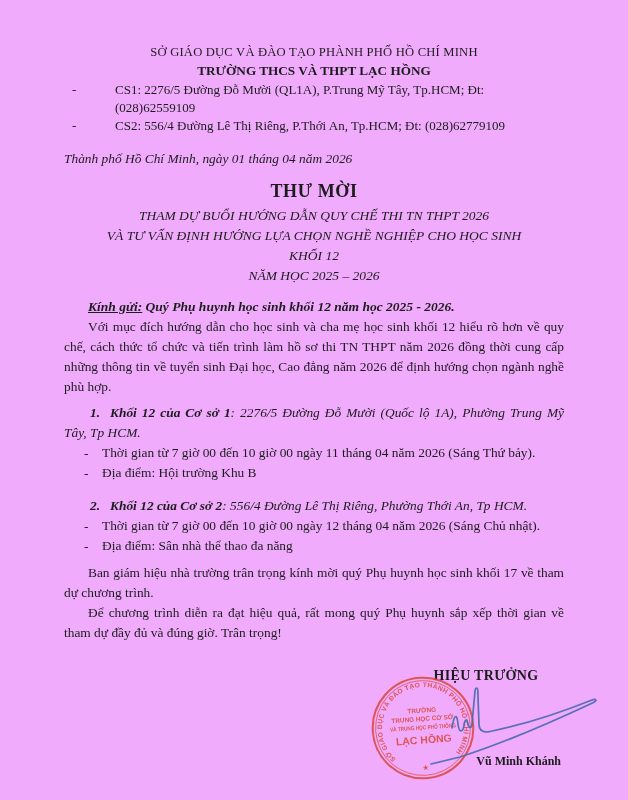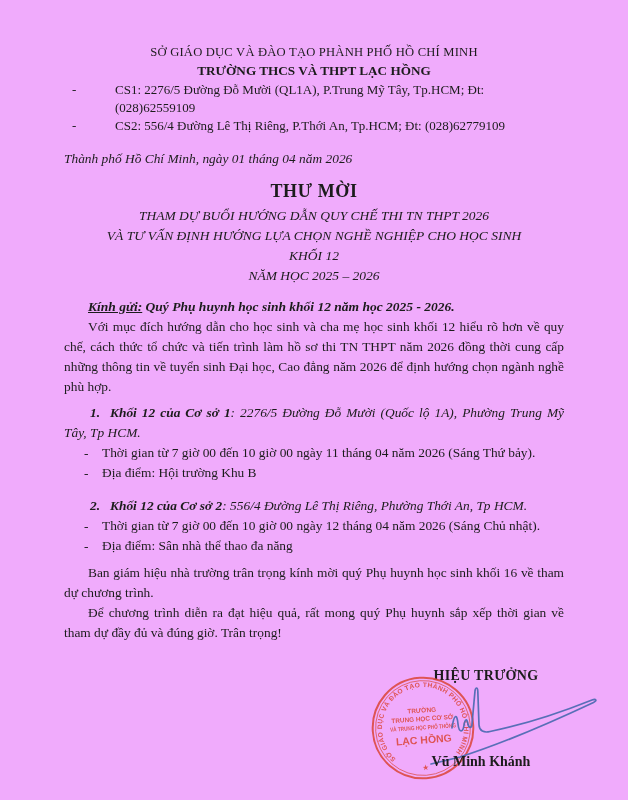--- a/index.html
+++ b/index.html
@@ -45,21 +45,21 @@
     position:absolute; top:668px; left:396px; width:180px;
     text-align:center; font-weight:bold; font-size:14px; letter-spacing:0.3px;
   }
   .stamp {
     position:absolute; top:676px; left:371px; width:104px; height:104px;
     transform:rotate(-4deg); opacity:0.9;
   }
   .sig-scribble { position:absolute; top:684px; left:427px; width:200px; height:90px; }
   .sig-name {
     position:absolute; top:754px; left:401px; width:160px;
-    text-align:center; font-weight:bold; font-size:14px;
+    text-align:right; font-weight:bold; font-size:12px;
   }
 </style>
 </head>
 <body>
 
 <div class="page">
   <div class="content">
 
     <div class="hdr-dept">SỞ GIÁO DỤC VÀ ĐÀO TẠO PHÀNH PHỐ HỒ CHÍ MINH</div>
     <div class="hdr-school">TRƯỜNG THCS VÀ THPT LẠC HỒNG</div>
@@ -108,21 +108,21 @@
     </div>
     <div class="bullet-row">
       <span class="bullet-dash">-</span>
       <span>Thời gian từ 7 giờ 00 đến 10 giờ 00 ngày 12 tháng 04 năm 2026 (Sáng Chủ nhật).</span>
     </div>
     <div class="bullet-row">
       <span class="bullet-dash">-</span>
       <span>Địa điểm: Sân nhà thể thao đa năng</span>
     </div>
 
-    <div class="para closing">Ban giám hiệu nhà trường trân trọng kính mời quý Phụ huynh học sinh khối 16 về tham dự chương trình.</div>
+    <div class="para closing">Ban giám hiệu nhà trường trân trọng kính mời quý Phụ huynh học sinh khối 17 về tham dự chương trình.</div>
     <div class="para">Để chương trình diễn ra đạt hiệu quả, rất mong quý Phụ huynh sắp xếp thời gian về tham dự đầy đủ và đúng giờ. Trân trọng!</div>
   </div>
 
   <div class="sig-title">HIỆU TRƯỞNG</div>
 
   <svg class="stamp" viewBox="0 0 104 104" xmlns="http://www.w3.org/2000/svg">
     <circle cx="52" cy="52" r="50.3" fill="none" stroke="#dd4b42" stroke-width="2"></circle>
     <circle cx="52" cy="52" r="47.4" fill="none" stroke="#dd4b42" stroke-width="0.8"></circle>
     <defs>
       <path id="ringPath" d="M 23 81 A 41 41 0 1 1 81 81" fill="none"></path>

